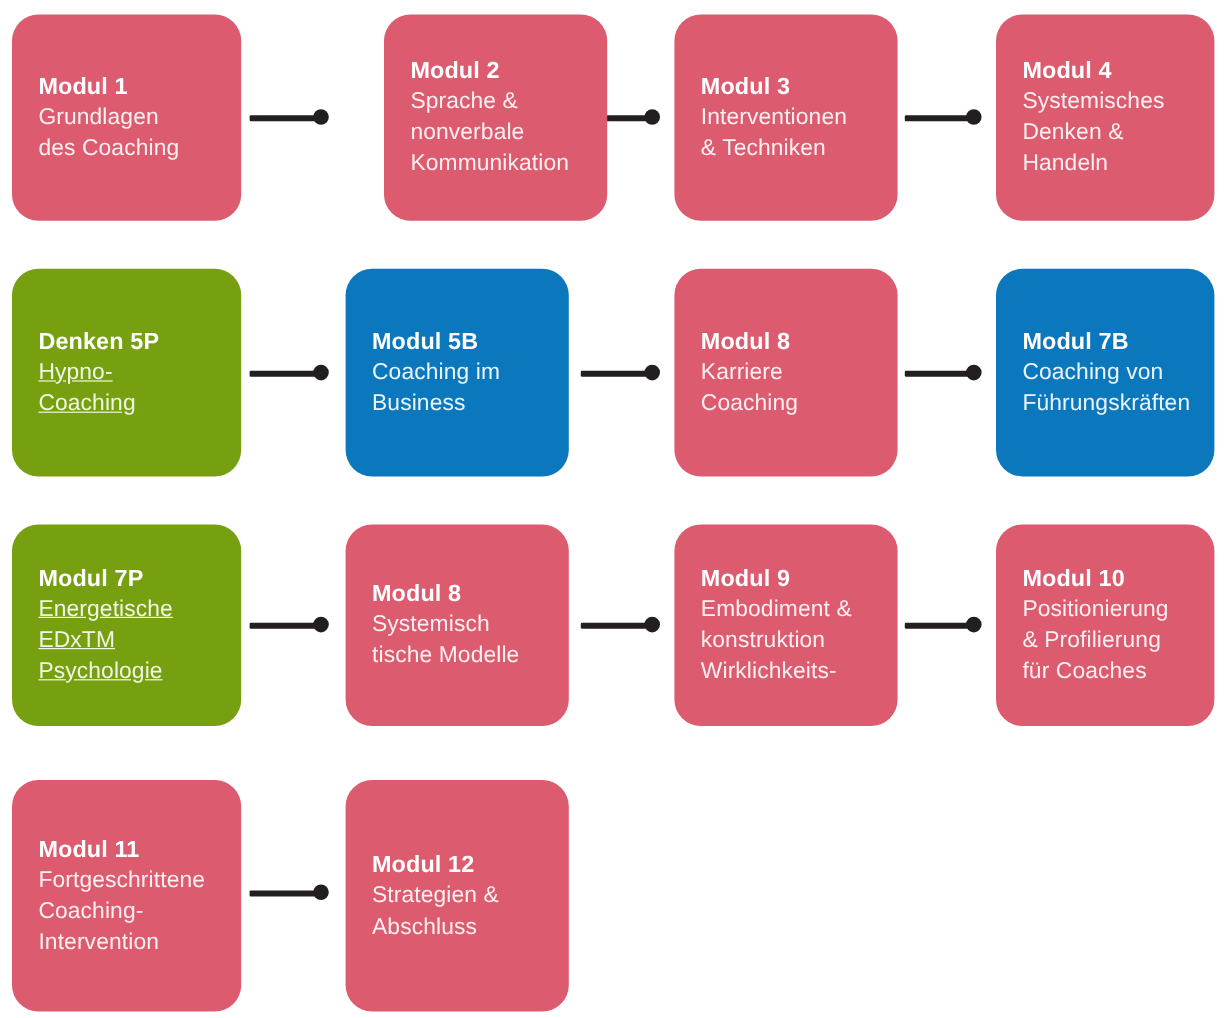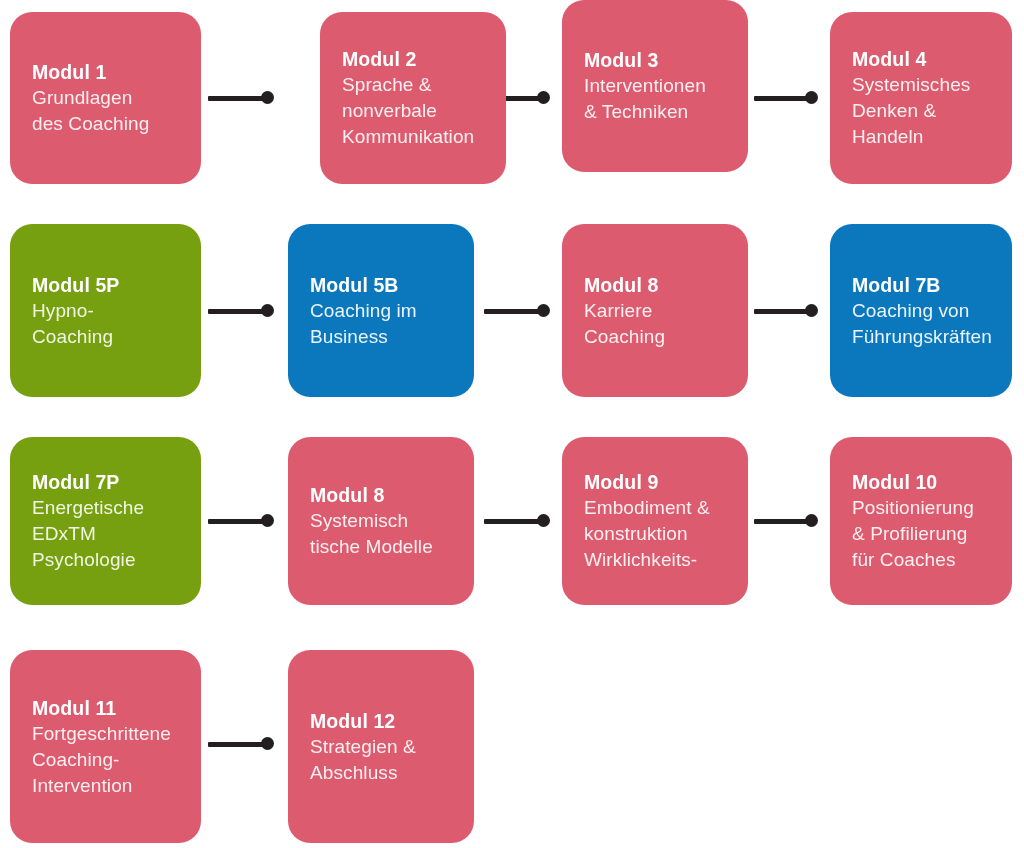--- a/index.html
+++ b/index.html
@@ -41,21 +41,21 @@
     letter-spacing: 0.1px;
     white-space: nowrap;
   }
   .module-desc {
     font-size: 19px;
     font-weight: normal;
     color: #fbeff1;
     line-height: 26px;
     letter-spacing: 0.1px;
   }
-  .module-box.green .module-desc { color: #f1f6e4; }
+  .module-box.green .module-desc { color: #f1f6e4; text-decoration: underline; }
   .module-box.blue  .module-desc { color: #eaf4fb; }
   .module-desc .line { display: block; white-space: nowrap; }
 
   .connector {
     position: absolute;
     height: 14px;
   }
   .connector .conn-line {
     position: absolute;
     left: 0;
@@ -102,21 +102,21 @@
     <div class="module-box pink" style="left: 288px; top: 12px; width: 186px; height: 172px; background: rgb(221, 91, 110); margin-left: 32px;">
       <div class="module-inner">
         <div class="module-title">Modul 2</div>
         <div class="module-desc">
           <span class="line">Sprache &amp;</span>
           <span class="line">nonverbale</span>
           <span class="line">Kommunikation</span>
         </div>
       </div>
     </div>
-    <div class="module-box pink" style="left: 562px; top: 0; width: 186px; height: 172px; background: rgb(221, 91, 110);">
+    <div class="module-box pink" style="left: 562px; top: 12px; width: 186px; height: 172px; background: rgb(221, 91, 110);">
       <div class="module-inner">
         <div class="module-title">Modul 3</div>
         <div class="module-desc">
           <span class="line">Interventionen</span>
           <span class="line">&amp; Techniken</span>
         </div>
       </div>
     </div>
     <div class="module-box pink" style="left: 830px; top: 12px; width: 182px; height: 172px; background: rgb(221, 91, 110);">
       <div class="module-inner">
@@ -135,21 +135,21 @@
     <div class="connector" style="left: 484px; top: 304px; width: 66px;">
       <div class="conn-line" style="width: 60px; background: rgb(35, 31, 32);"></div>
       <div class="conn-dot" style="background: rgb(35, 31, 32);"></div>
     </div>
     <div class="connector" style="left: 754px; top: 304px; width: 64px;">
       <div class="conn-line" style="width: 58px; background: rgb(35, 31, 32);"></div>
       <div class="conn-dot" style="background: rgb(35, 31, 32);"></div>
     </div>
     <div class="module-box green" style="left: 10px; top: 224px; width: 191px; height: 173px; background: rgb(118, 160, 15);">
       <div class="module-inner">
-        <div class="module-title">Modul 5P</div>
+        <div class="module-title">Denken 5P</div>
         <div class="module-desc">
           <span class="line">Hypno-</span>
           <span class="line">Coaching</span>
         </div>
       </div>
     </div>
     <div class="module-box blue" style="left: 288px; top: 224px; width: 186px; height: 173px; background: rgb(11, 120, 190);">
       <div class="module-inner">
         <div class="module-title">Modul 5B</div>
         <div class="module-desc">

